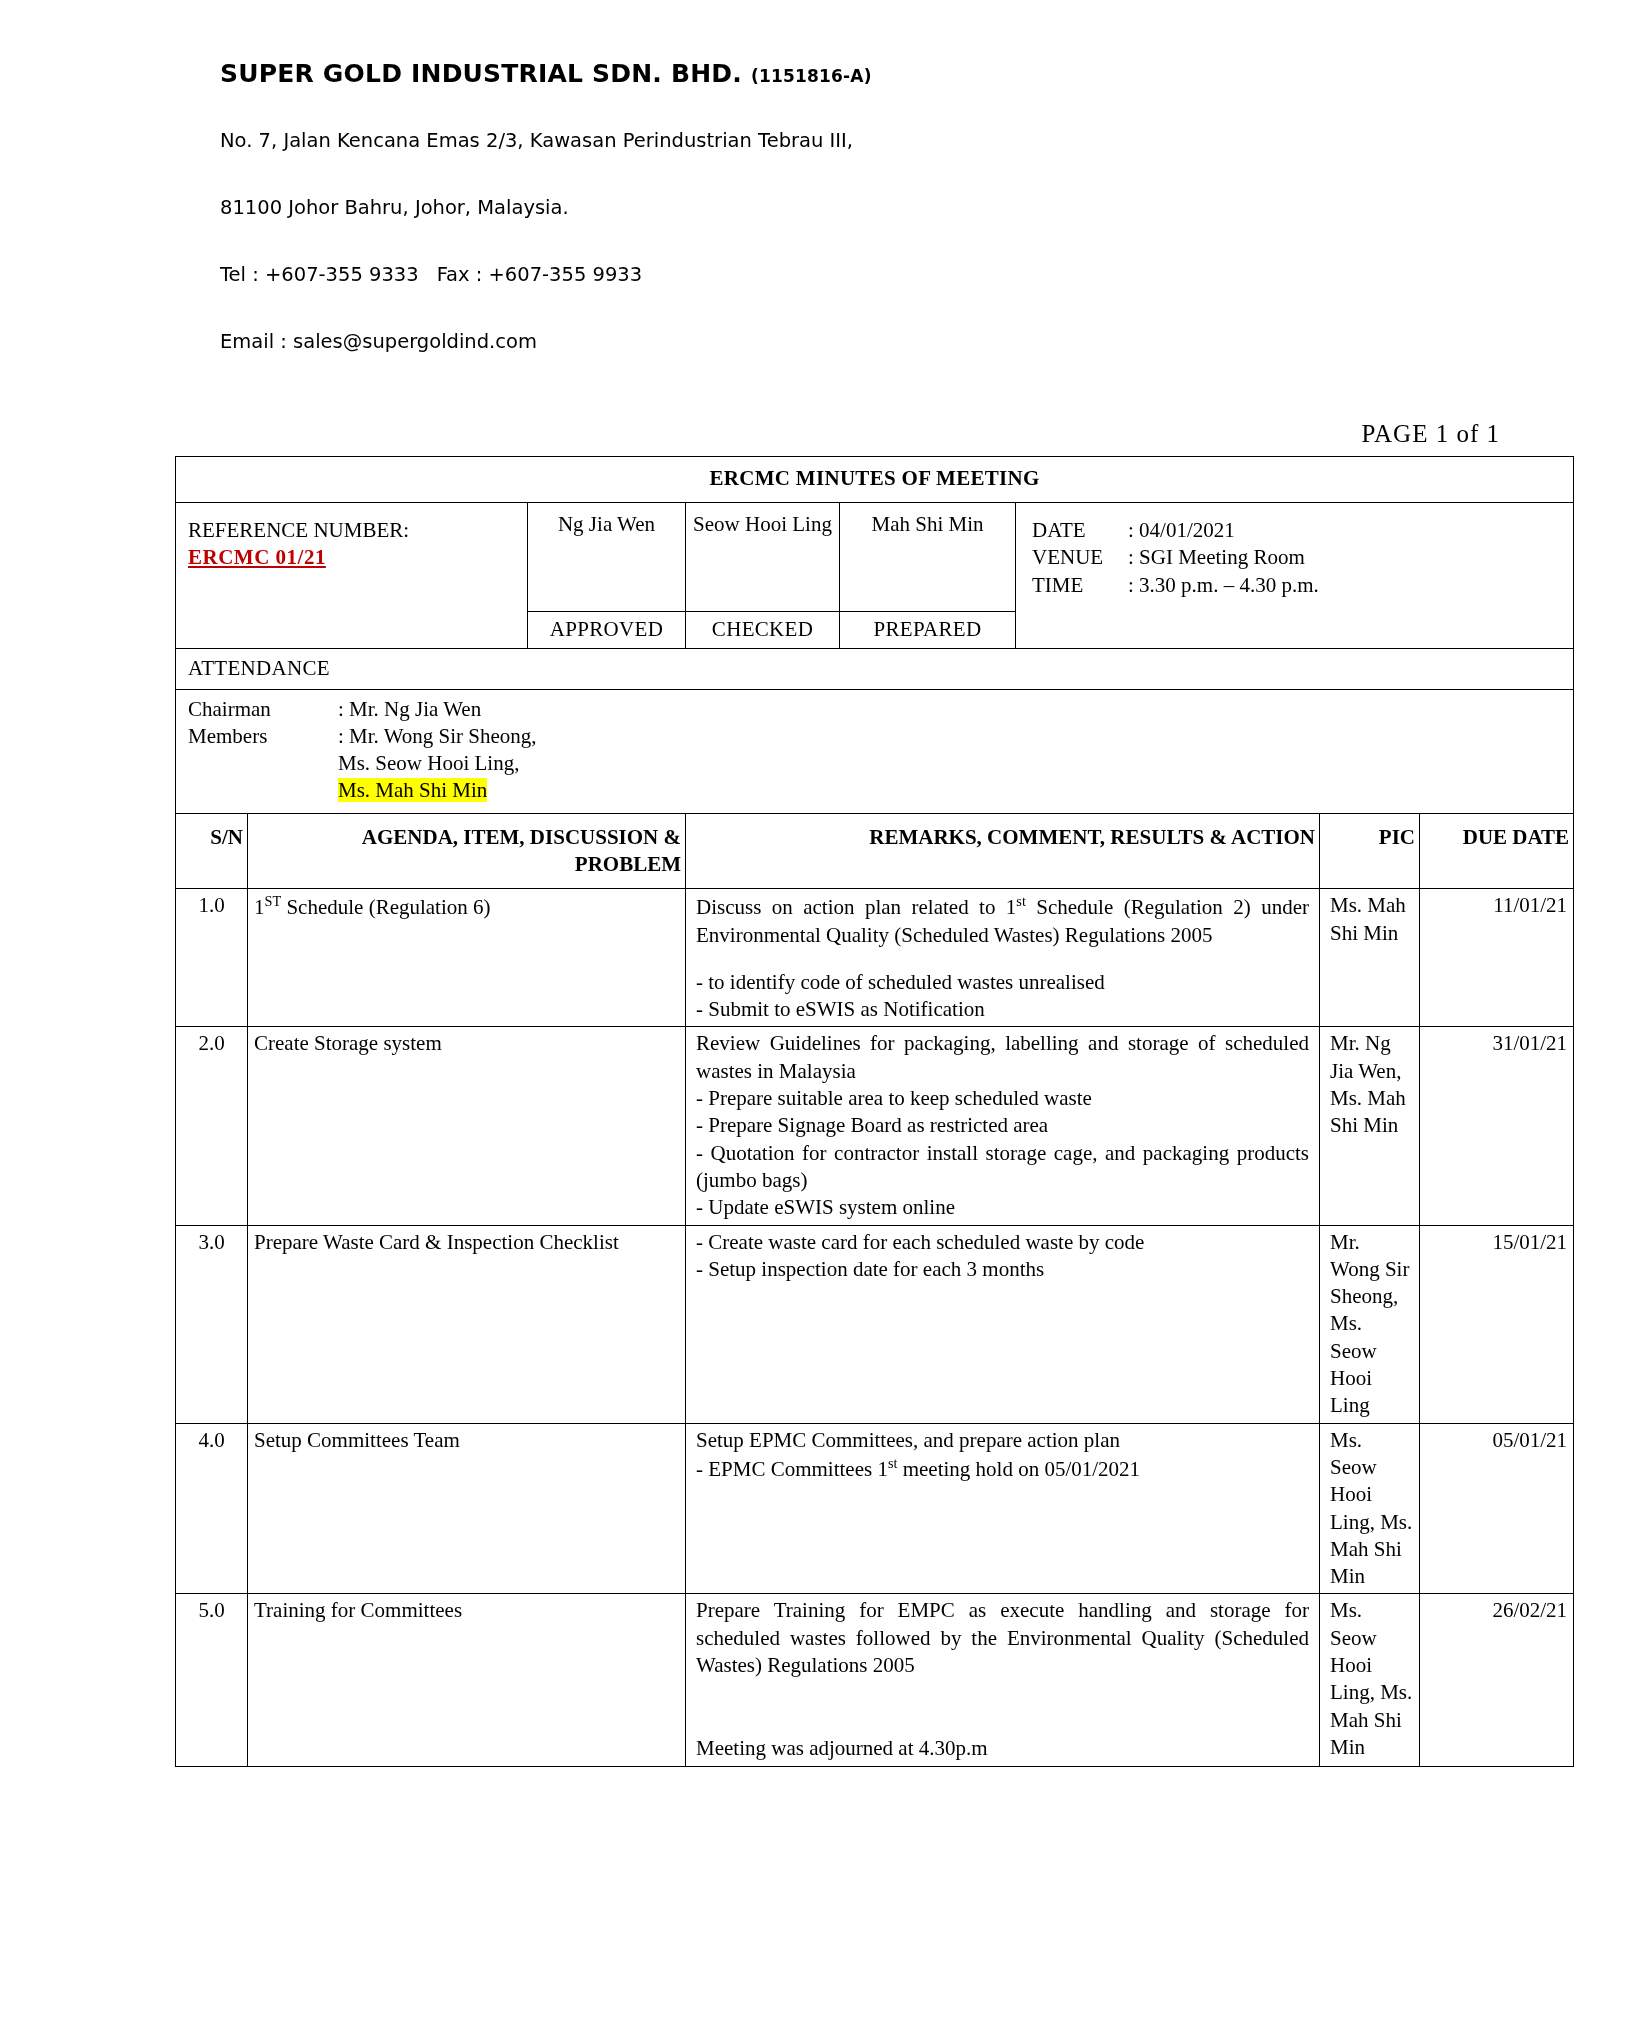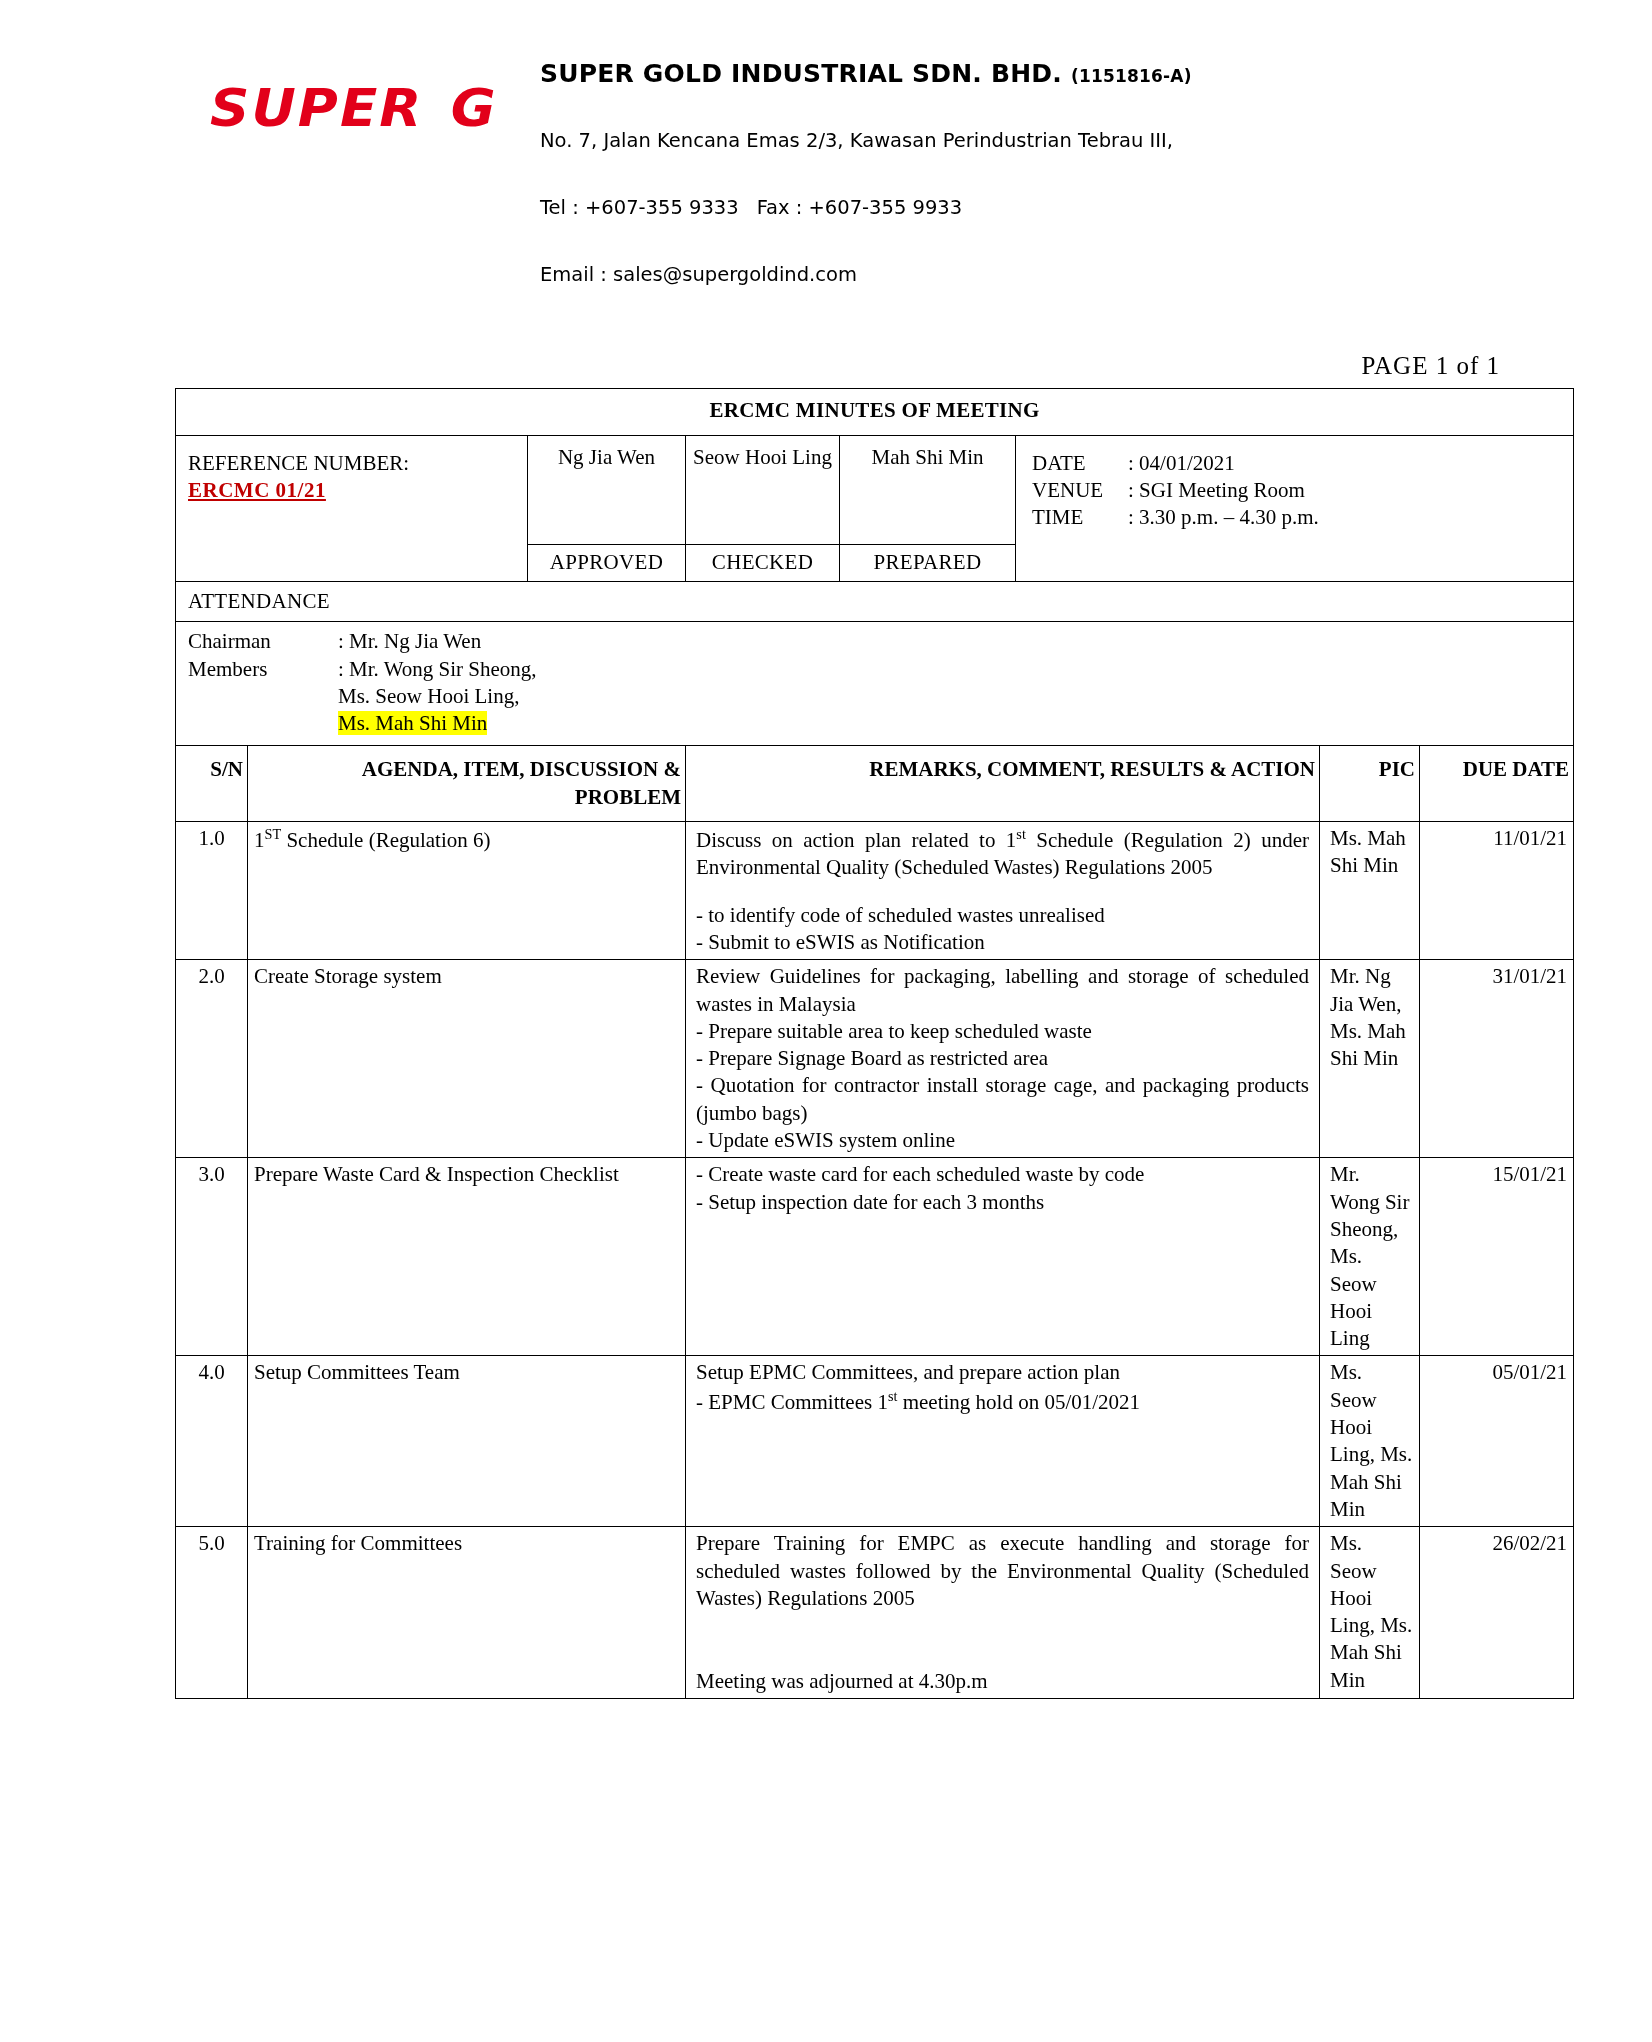--- a/index.html
+++ b/index.html
@@ -218,32 +218,28 @@
   .last-note {
     margin-top: 56px;
   }
 </style>
 </head>
 <body>
 
 <div class="page">
 
   <div class="letterhead">
-    <div class="logo-box">
-      <div class="logo-text">
-        <span>SUPER</span><span class="g">G</span>
-      </div>
-    </div>
     <div class="company-block">
       <div class="company-name">
         <span>SUPER GOLD INDUSTRIAL SDN. BHD.</span>
         <span class="company-reg">(1151816-A)</span>
       </div>
       <div class="company-addr">
         <div class="addr-line">No. 7, Jalan Kencana Emas 2/3, Kawasan Perindustrian Tebrau III,</div>
+        <div class="addr-line">81100 Johor Bahru, Johor, Malaysia.</div>
         <div class="addr-line">
           <span>Tel : +607-355 9333</span><span class="tel-gap"></span><span>Fax : +607-355 9933</span>
         </div>
         <div class="addr-line">Email : sales@supergoldind.com</div>
       </div>
     </div>
   </div>
 
   <div class="page-indicator">PAGE  1  of  1</div>
 

